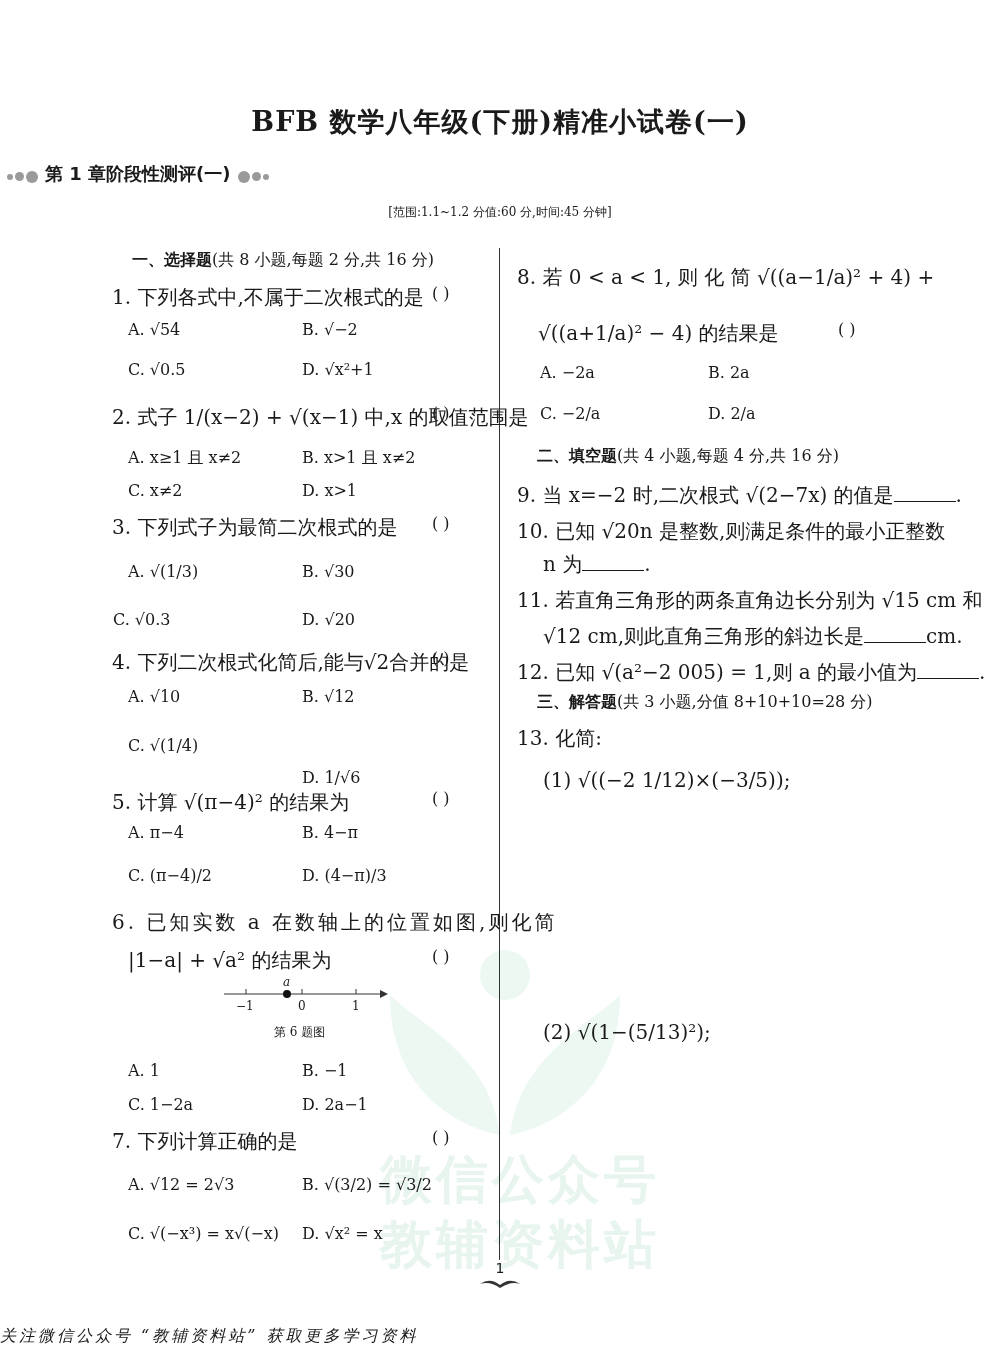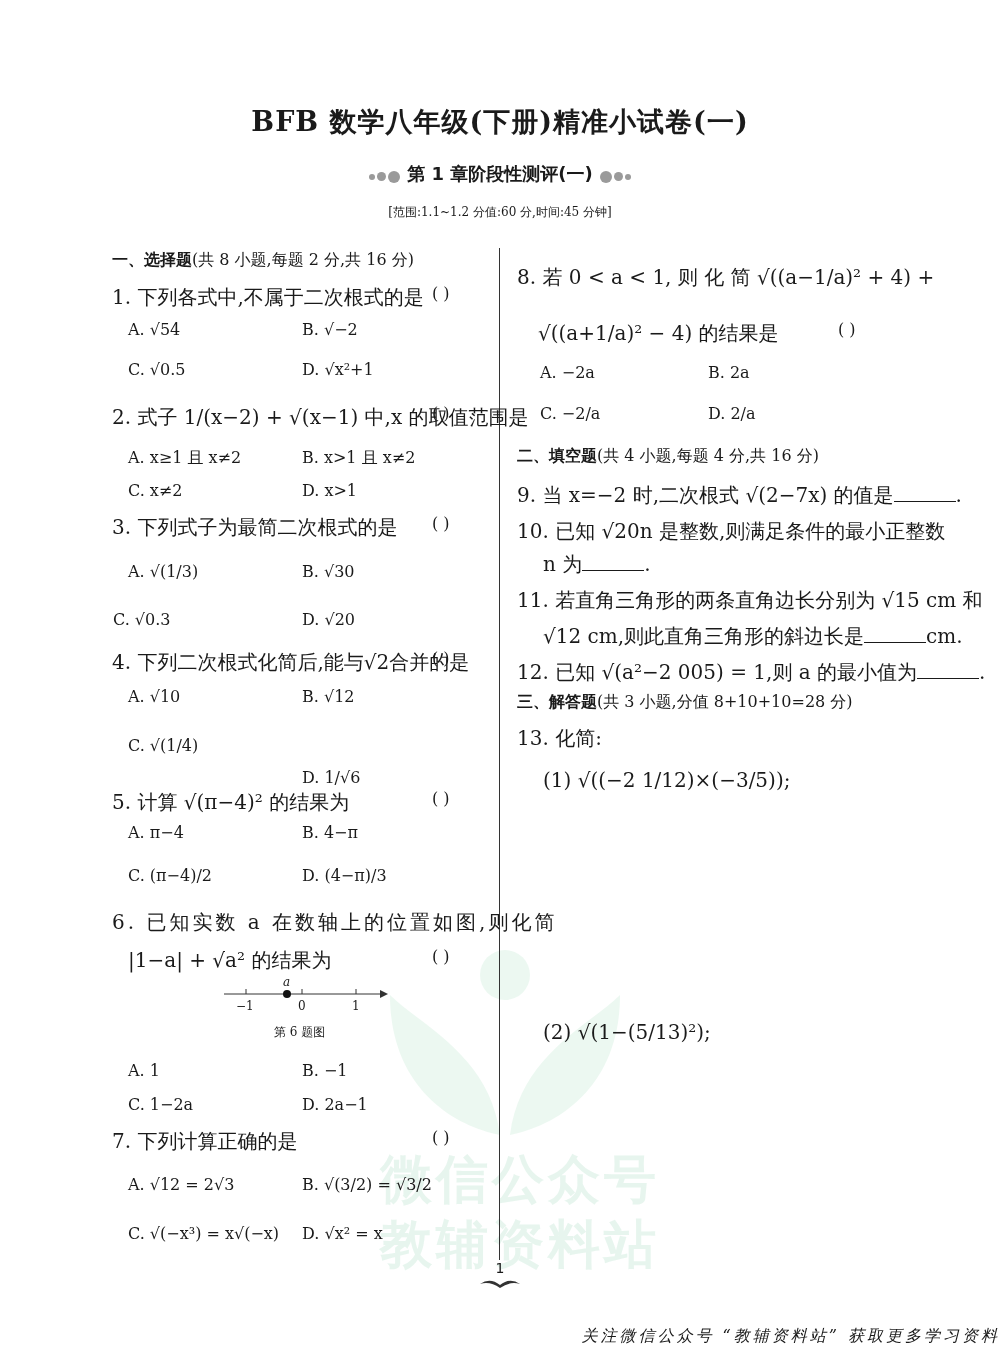--- a/index.html
+++ b/index.html
@@ -1,33 +1,33 @@
 <!DOCTYPE html>
 <html><head>
 <meta charset="utf-8">
 <style>
   html, body { margin: 0; padding: 0; background: #ffffff; }
   body { width: 1000px; height: 1353px; position: relative; overflow: hidden;
          font-family: "DejaVu Serif", "Liberation Serif", serif; color: #1a1a1a; }
   .abs { position: absolute; }
   .title { left: 0; width: 1000px; top: 104px; text-align: center; font-size: 27px; font-weight: bold; letter-spacing: 1px; }
-  .subtitle { left: 0; width: 1000px; top: 162px; text-align: center; font-size: 18px; font-weight: bold; font-family: "DejaVu Sans", sans-serif; }
+  .subtitle { left: 0; width: 1000px; top: 162px; text-align: left; font-size: 18px; font-weight: bold; font-family: "DejaVu Sans", sans-serif; }
   .dots { display: inline-block; vertical-align: middle; margin: 0 6px; }
   .dots span { display: inline-block; border-radius: 50%; background: #9a9a9a; margin: 0 1px; vertical-align: middle; }
   .range { left: 0; width: 1000px; top: 204px; text-align: center; font-size: 12px; }
   .divider { left: 499px; top: 248px; width: 1px; height: 1012px; background: #333; }
-  .sec { font-size: 16px; }
+  .sec { font-size: 16px; margin-left: 20px; }
   .sec b { font-family: "DejaVu Sans", sans-serif; }
   .q { font-size: 20px; }
   .opt { font-size: 16px; }
   .paren { font-size: 16px; }
   .i { font-style: italic; }
   .blank { display: inline-block; border-bottom: 1px solid #1a1a1a; width: 62px; height: 14px; }
   .watermark-text { font-family: "DejaVu Sans", sans-serif; font-weight: bold; color: rgba(120, 200, 160, 0.18); font-size: 52px; letter-spacing: 4px; }
-  .footer { left: 0; width: 1000px; top: 1326px; text-align: right; font-size: 16px; font-style: italic; letter-spacing: 3px; }
+  .footer { left: 0; width: 1000px; top: 1326px; text-align: left; font-size: 16px; font-style: italic; letter-spacing: 3px; }
   .pagenum { left: 0; width: 1000px; top: 1260px; text-align: center; font-size: 14px; font-family: "DejaVu Sans", sans-serif; }
 </style>
 </head>
 <body>
 
 <div class="abs title">BFB 数学八年级(下册)精准小试卷(一)</div>
 <div class="abs subtitle">
   <span class="dots"><span style="width:6px;height:6px"></span><span style="width:9px;height:9px"></span><span style="width:12px;height:12px"></span></span><span>第 1 章阶段性测评(一)</span><span class="dots"><span style="width:12px;height:12px"></span><span style="width:9px;height:9px"></span><span style="width:6px;height:6px"></span></span>
 </div>
 <div class="abs range">[范围:1.1~1.2   分值:60 分,时间:45 分钟]</div>

